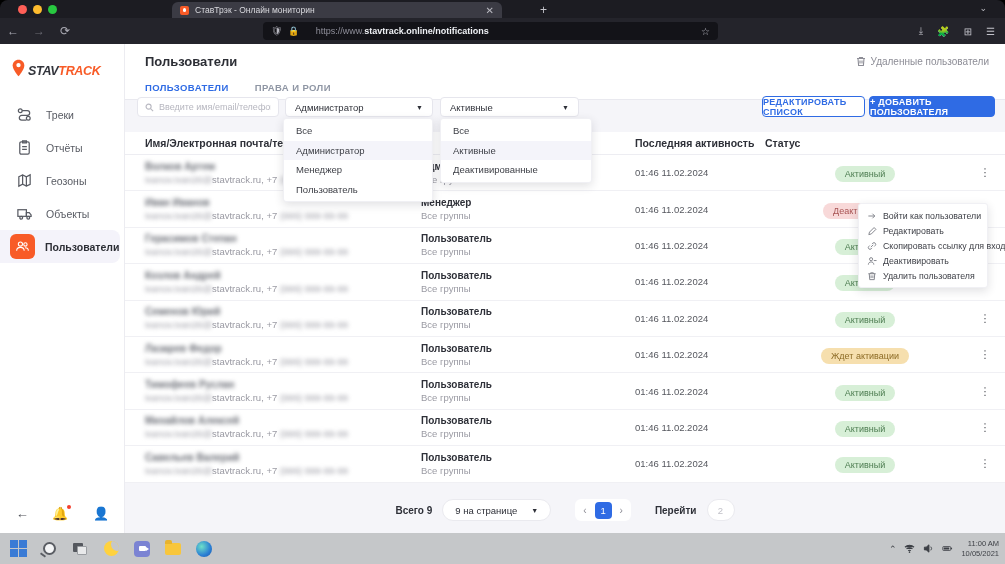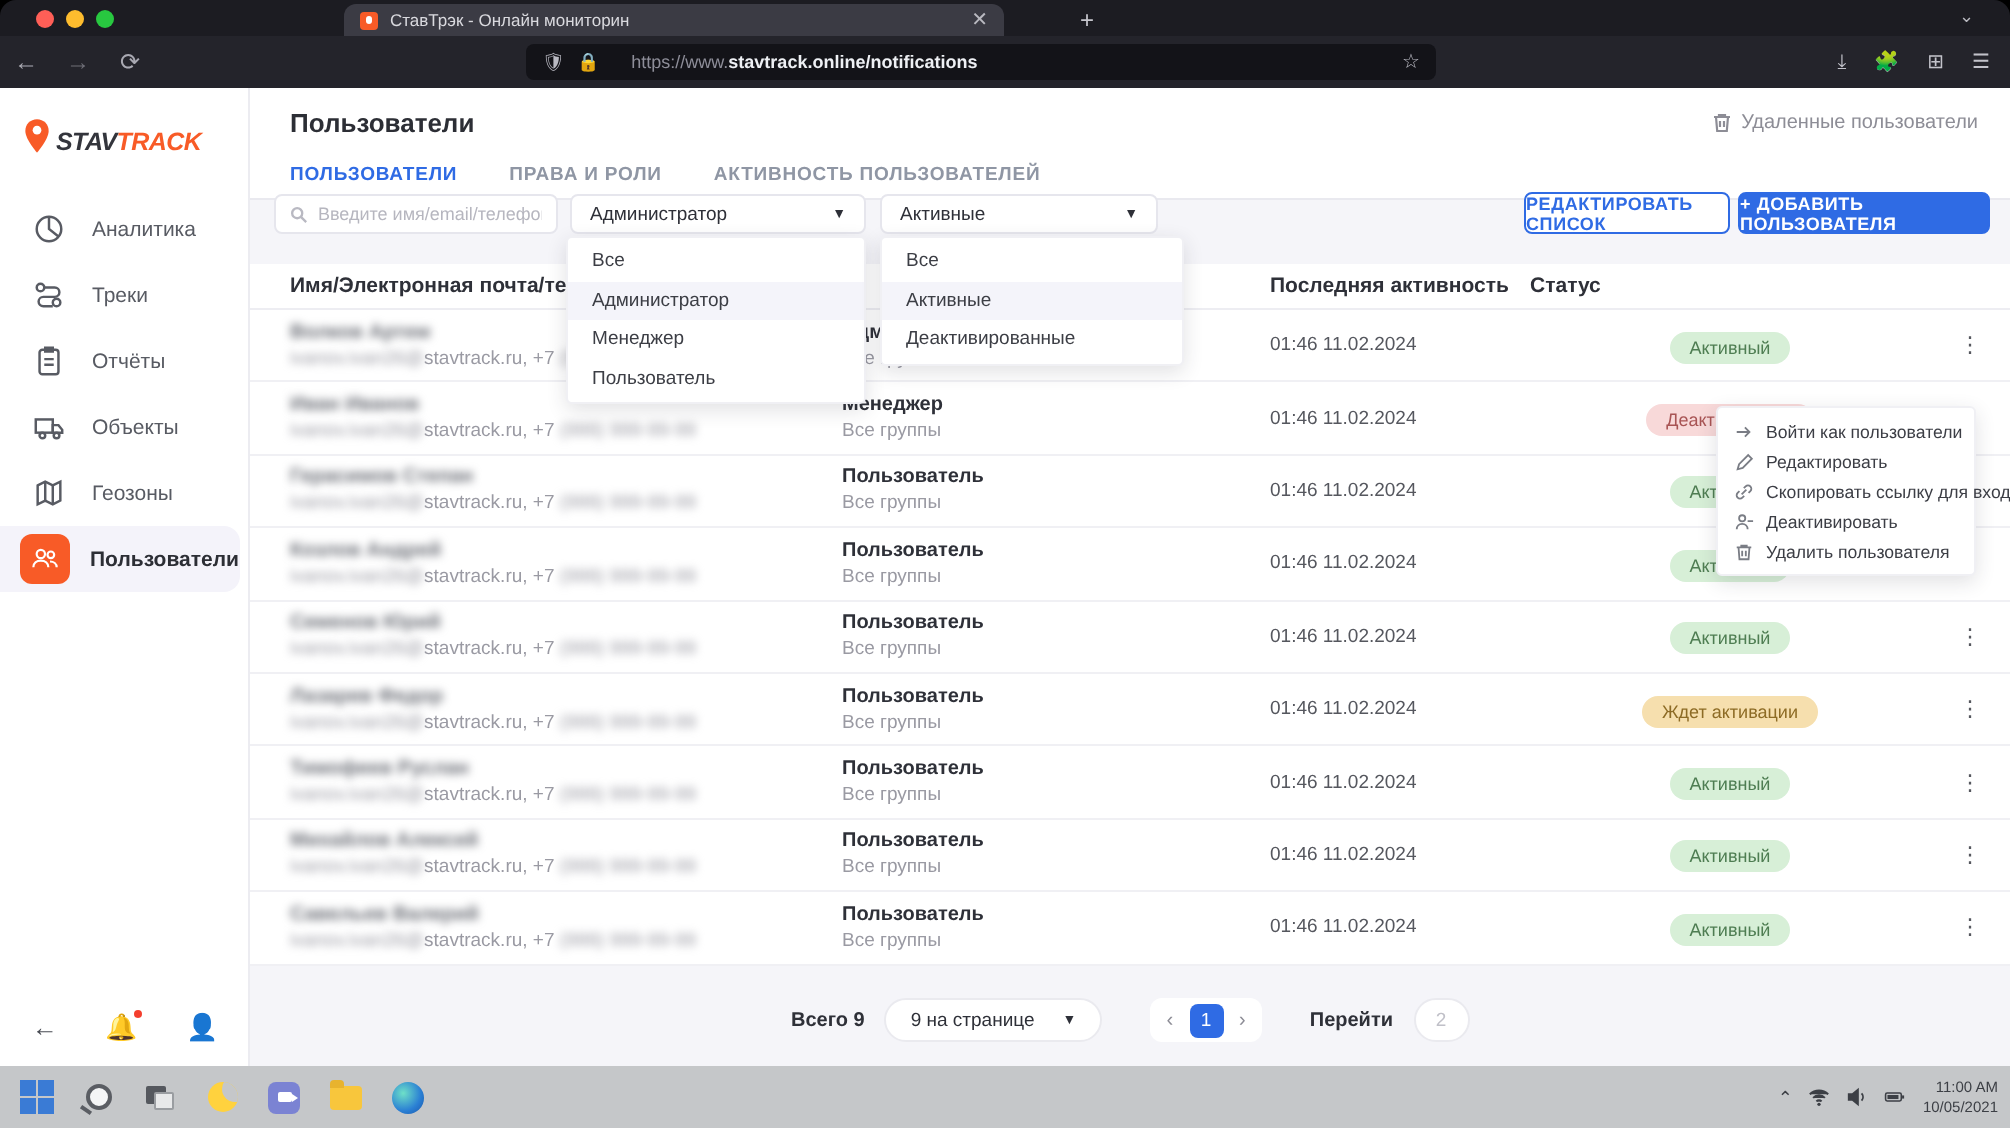--- a/index.html
+++ b/index.html
@@ -179,55 +179,48 @@
       <div class="logo">
         <svg viewBox="0 0 20 24">
             <path d="M10 2c4 0 7 3 7 7 0 5-7 13-7 13S3 14 3 9c0-4 3-7 7-7z" fill="#f85b27"></path>
             <circle cx="10" cy="8.5" r="2.6" fill="#fff"></circle>
           </svg>
         <span class="logo-text"><span class="logo-stav">STAV</span><span class="logo-track">TRACK</span></span>
       </div>
       <div class="nav">
         <div class="nav-item">
           <svg viewBox="0 0 18 18">
-              <circle cx="9" cy="9" r="6.5"></circle>
-              <path d="M9 2.5V9l5 4"></path>
-            </svg>
-          <span class="nav-label">Аналитика</span>
-        </div>
-        <div class="nav-item">
-          <svg viewBox="0 0 18 18">
               <circle cx="4.5" cy="5" r="2"></circle>
               <circle cx="13" cy="13" r="2"></circle>
               <path d="M6.5 5H12a2.5 2.5 0 010 5H6a2.5 2.5 0 000 5h5"></path>
             </svg>
           <span class="nav-label">Треки</span>
         </div>
         <div class="nav-item">
           <svg viewBox="0 0 18 18">
               <rect x="4" y="3" width="10" height="13" rx="1.5"></rect>
               <path d="M7 2h4v2H7zM6.5 8h5M6.5 11h5"></path>
             </svg>
           <span class="nav-label">Отчёты</span>
+        </div>
+        <div class="nav-item">
+          <svg viewBox="0 0 18 18">
+              <path d="M3 5l4-2 4 2 4-2v10l-4 2-4-2-4 2z"></path>
+              <path d="M7 3v10M11 5v10"></path>
+            </svg>
+          <span class="nav-label">Геозоны</span>
         </div>
         <div class="nav-item">
           <svg viewBox="0 0 18 18">
               <rect x="2" y="5" width="9" height="7"></rect>
               <path d="M11 8h3l2 2.5V12h-5z"></path>
               <circle cx="5.5" cy="13.5" r="1.5"></circle>
               <circle cx="13" cy="13.5" r="1.5"></circle>
             </svg>
           <span class="nav-label">Объекты</span>
-        </div>
-        <div class="nav-item">
-          <svg viewBox="0 0 18 18">
-              <path d="M3 5l4-2 4 2 4-2v10l-4 2-4-2-4 2z"></path>
-              <path d="M7 3v10M11 5v10"></path>
-            </svg>
-          <span class="nav-label">Геозоны</span>
         </div>
         <div class="nav-item active">
           <span class="ico-box">
               <svg viewBox="0 0 18 18">
                 <circle cx="6.5" cy="6" r="2.5"></circle>
                 <path d="M2 14c0-2.5 2-4 4.5-4s4.5 1.5 4.5 4"></path>
                 <circle cx="12.5" cy="6.5" r="2"></circle>
                 <path d="M12 10.5c2.2 0 4 1.4 4 3.5"></path>
               </svg>
             </span>
@@ -248,21 +241,20 @@
           <svg viewBox="0 0 10 11">
               <path d="M1 2.5h8M3.5 2.5v-1h3v1M2 2.5l.6 7h4.8l.6-7M4 4.5v3M6 4.5v3"></path>
             </svg>
           <span>Удаленные пользователи</span>
         </div>
       </div>
 
       <div class="tabs">
         <div class="tab active">ПОЛЬЗОВАТЕЛИ</div>
         <div class="tab">ПРАВА И РОЛИ</div>
-        <div class="tab">АКТИВНОСТЬ ПОЛЬЗОВАТЕЛЕЙ</div>
       </div>
 
       <div class="search-box">
         <svg viewBox="0 0 10 10">
             <circle cx="4" cy="4" r="2.8"></circle>
             <path d="M6.2 6.2L9 9"></path>
           </svg>
         <input placeholder="Введите имя/email/телефон" style="">
       </div>
       <div class="select sel-role">

